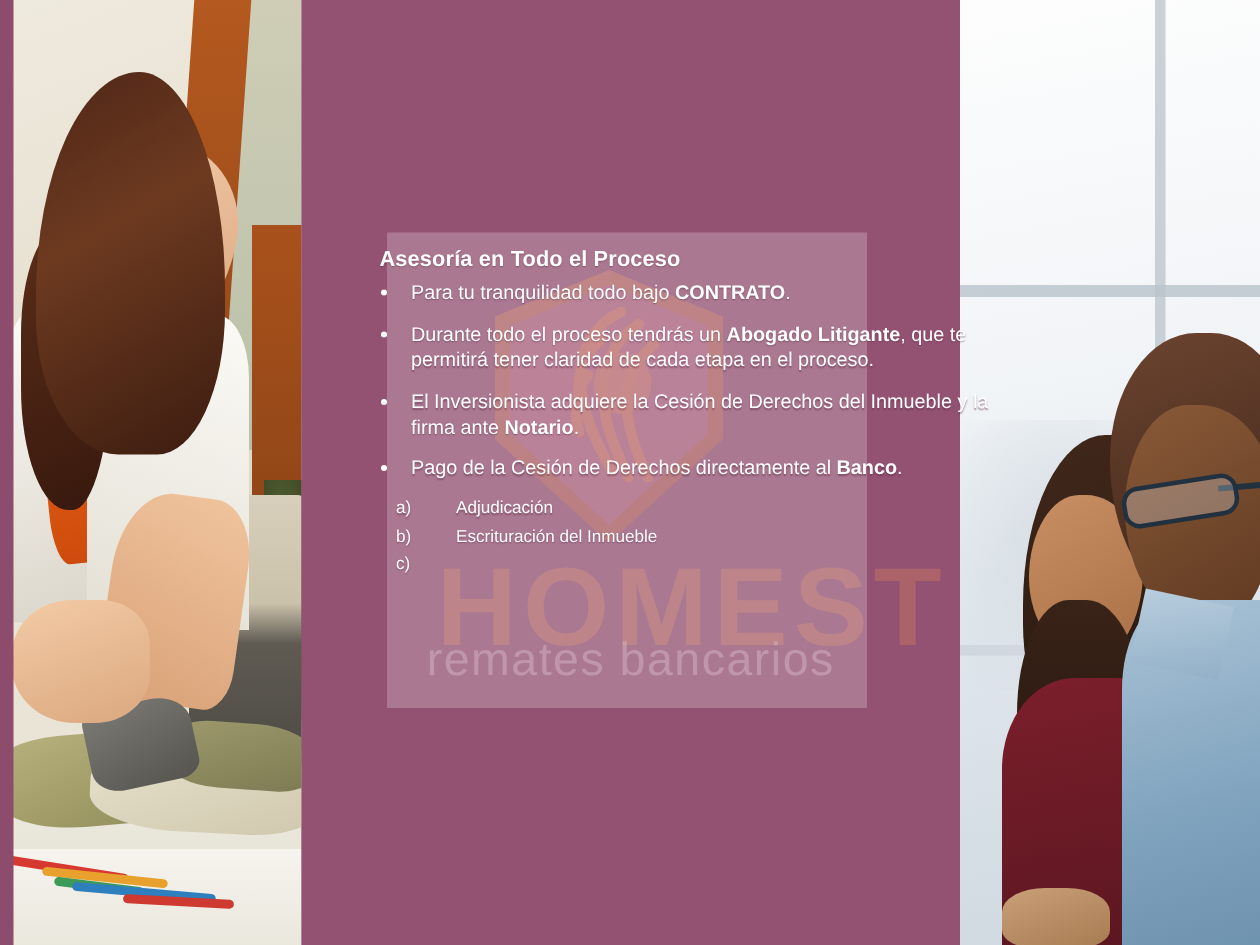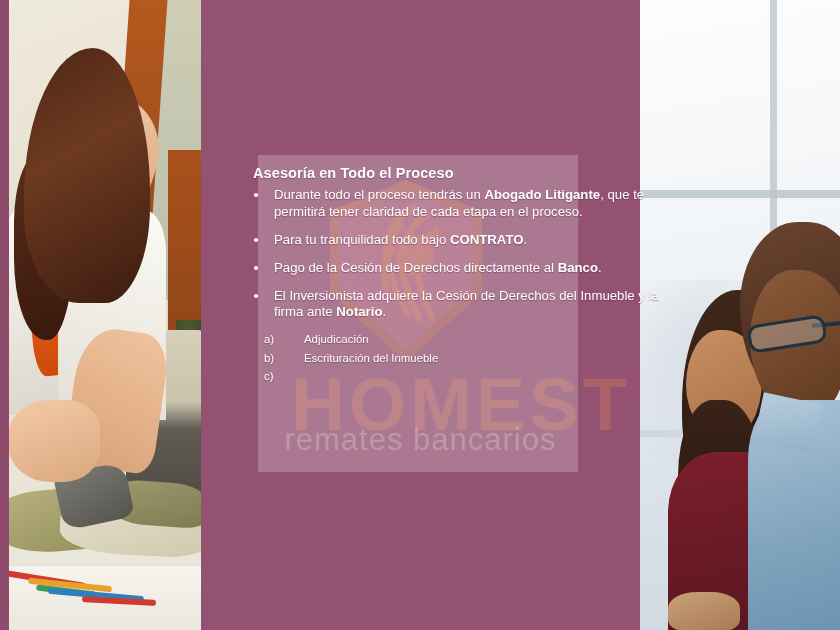--- a/index.html
+++ b/index.html
@@ -298,24 +298,24 @@
       <div class="wm-sub">remates bancarios</div>
     </div>
 
     <div id="content-box"></div>
 
 
     <div id="content">
       <div id="subtitle">Asesoría en Todo  el Proceso</div>
 
       <ul class="bullets" id="bullet-list">
+          <li><span>Para tu tranquilidad todo bajo </span><b>CONTRATO</b><span>.</span></li>
           <li><span>Durante todo el proceso tendrás un </span><b>Abogado Litigante</b><span>, que te permitirá tener claridad de cada etapa en el proceso.</span></li>
-          <li><span>Para tu tranquilidad todo bajo </span><b>CONTRATO</b><span>.</span></li>
+          <li><span>El Inversionista adquiere la Cesión de Derechos del Inmueble y la firma ante </span><b>Notario</b><span>.</span></li>
           <li><span>Pago de la Cesión de Derechos directamente al </span><b>Banco</b><span>.</span></li>
-          <li><span>El Inversionista adquiere la Cesión de Derechos del Inmueble y la firma ante </span><b>Notario</b><span>.</span></li>
         </ul>
 
       <ol class="sub" id="sub-list">
           <li><span class="mark">a)</span><span>Adjudicación</span></li>
           <li><span class="mark">b)</span><span>Escrituración  del Inmueble</span></li>
           <li><span class="mark">c)</span></li>
         </ol>
     </div>
 
   </div>

